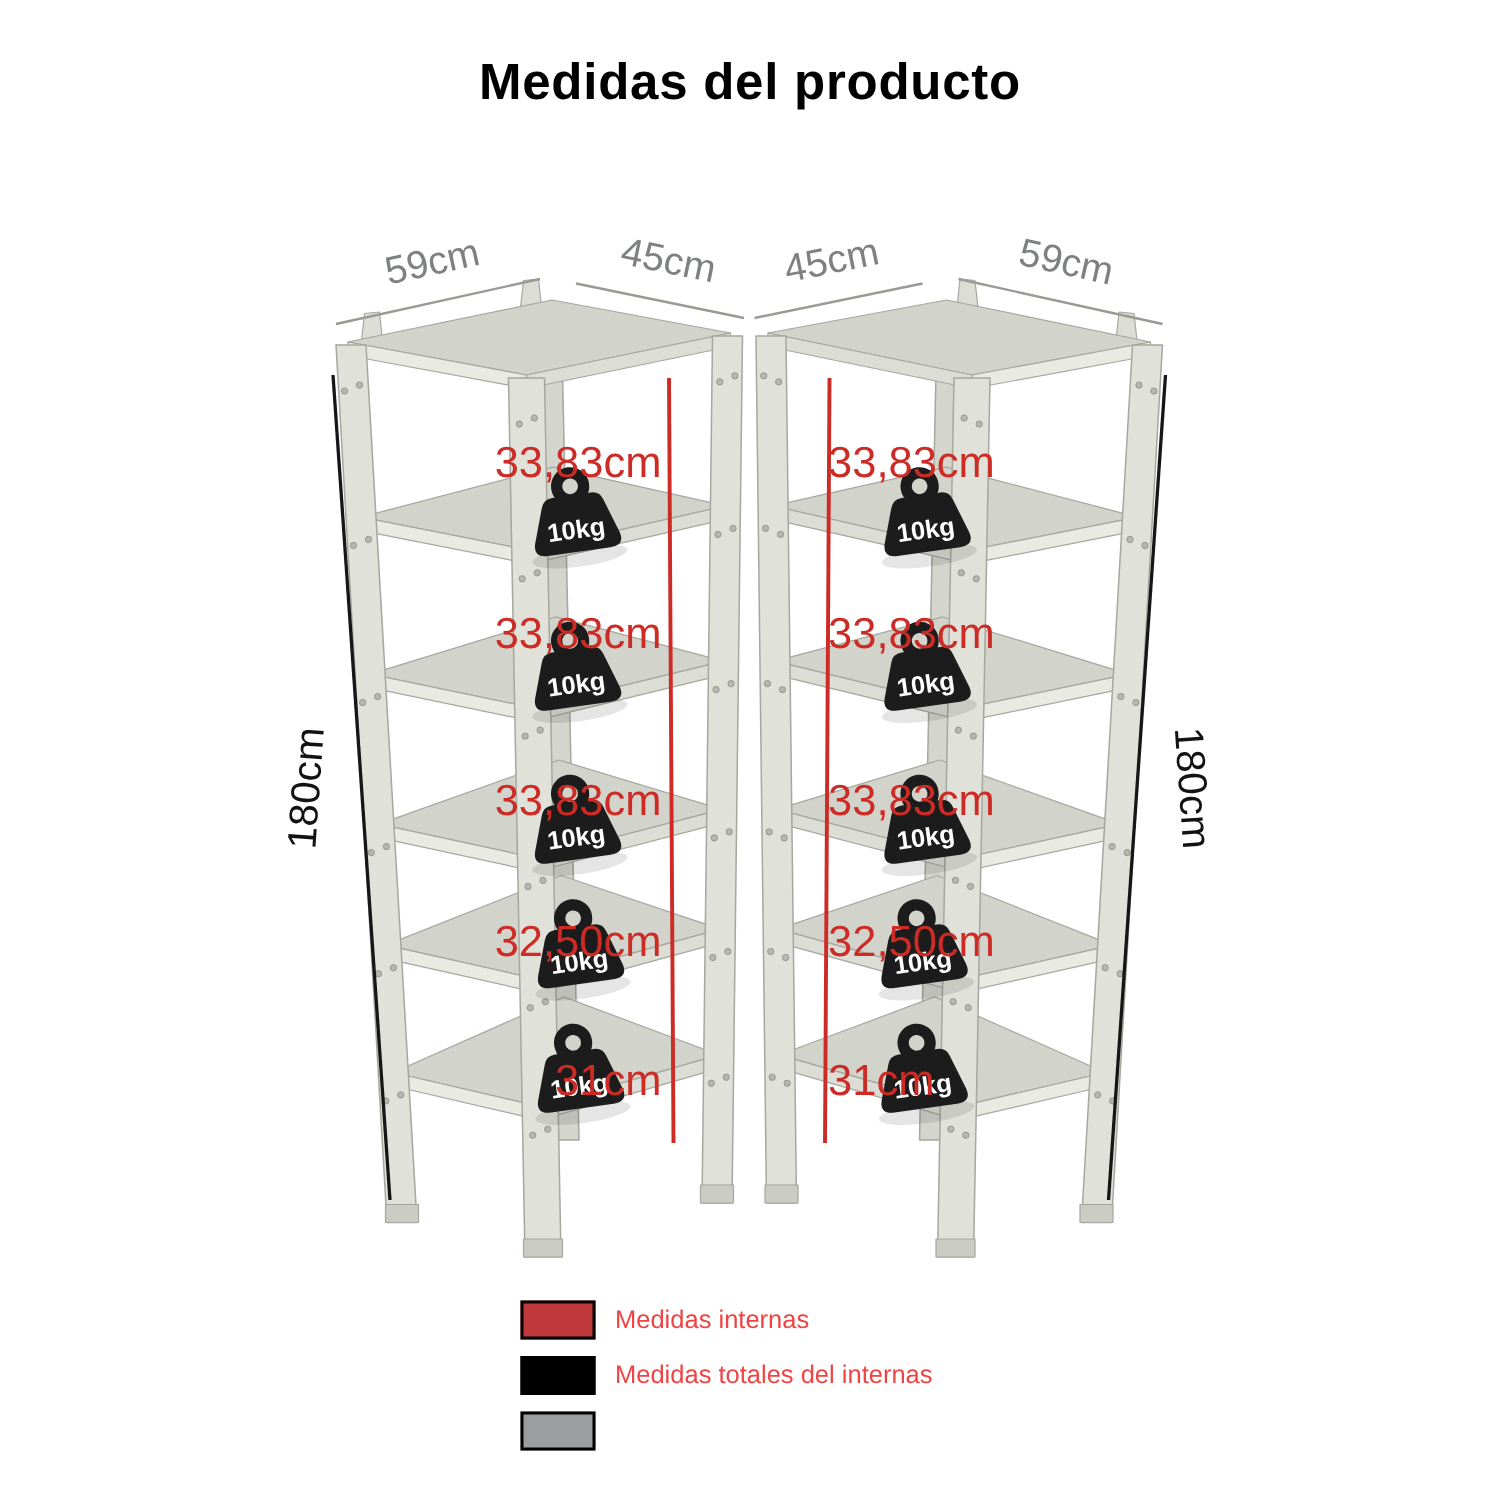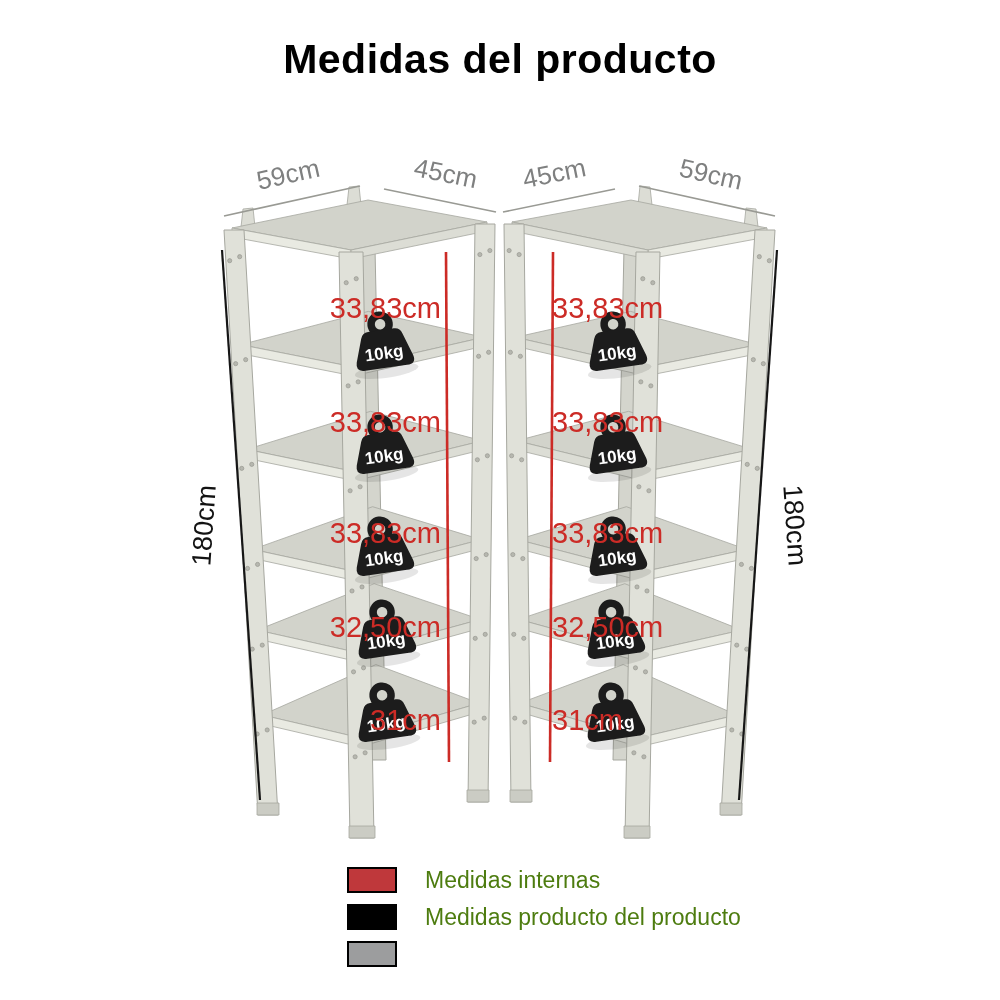--- a/index.html
+++ b/index.html
@@ -2,36 +2,36 @@
 <html><head>
 <meta charset="utf-8">
 <style>
   html,body{margin:0;padding:0;}
   body{
     width:1000px;height:1000px;position:relative;background:#ffffff;
     font-family:"Liberation Sans", sans-serif;overflow:hidden;
   }
   .page-title{
     position:absolute;top:36px;left:0;width:1000px;margin:0;
-    text-align:center;font-size:41px;font-weight:700;color:#000;
+    text-align:center;font-size:34px;font-weight:700;color:#000;
     letter-spacing:0.5px;
   }
   svg{position:absolute;top:0;left:0;}
   svg text{font-family:"Liberation Sans", sans-serif;}
   .dim-gray{font-size:26px;fill:#7f8080;}
   .dim-black{font-size:27px;fill:#121212;}
   .dim-red{font-size:29px;fill:#cc2b26;}
   .wt{font-size:17px;font-weight:700;fill:#ffffff;text-anchor:middle;}
   .legend{
     position:absolute;top:866px;left:347px;
     display:flex;flex-direction:column;gap:9px;
   }
   .legend-row{display:flex;align-items:center;gap:13px;height:28px;}
   .legend-swatch{width:50px;height:26px;border:2px solid #000;box-sizing:border-box;flex:0 0 auto;}
-  .legend-label{font-size:23px;color:#4d7c0f;white-space:nowrap;margin-left:15px;}
+  .legend-label{font-size:17px;color:#ef4444;white-space:nowrap;}
 </style>
 </head>
 <body>
 
 <h1 class="page-title">Medidas del producto</h1>
 
 <svg width="1000" height="1000" viewBox="0 0 1000 1000">
   <defs>
     <g id="weight-shape">
       <ellipse cx="0" cy="26" rx="32" ry="7" fill="#000" opacity="0.10"></ellipse>
@@ -243,18 +243,18 @@
   <text class="dim-red" text-anchor="start" x="552" y="730">31cm</text>
 </svg>
 
 <div class="legend">
   <div class="legend-row">
     <span class="legend-swatch" style="background: rgb(191, 56, 59);"></span>
     <span class="legend-label">Medidas internas</span>
   </div>
   <div class="legend-row">
     <span class="legend-swatch" style="background: rgb(0, 0, 0);"></span>
-    <span class="legend-label">Medidas producto del producto</span>
+    <span class="legend-label">Medidas totales del internas</span>
   </div>
   <div class="legend-row">
     <span class="legend-swatch" style="background: rgb(156, 157, 158);"></span>
   </div>
 </div>
 
 </body></html>

